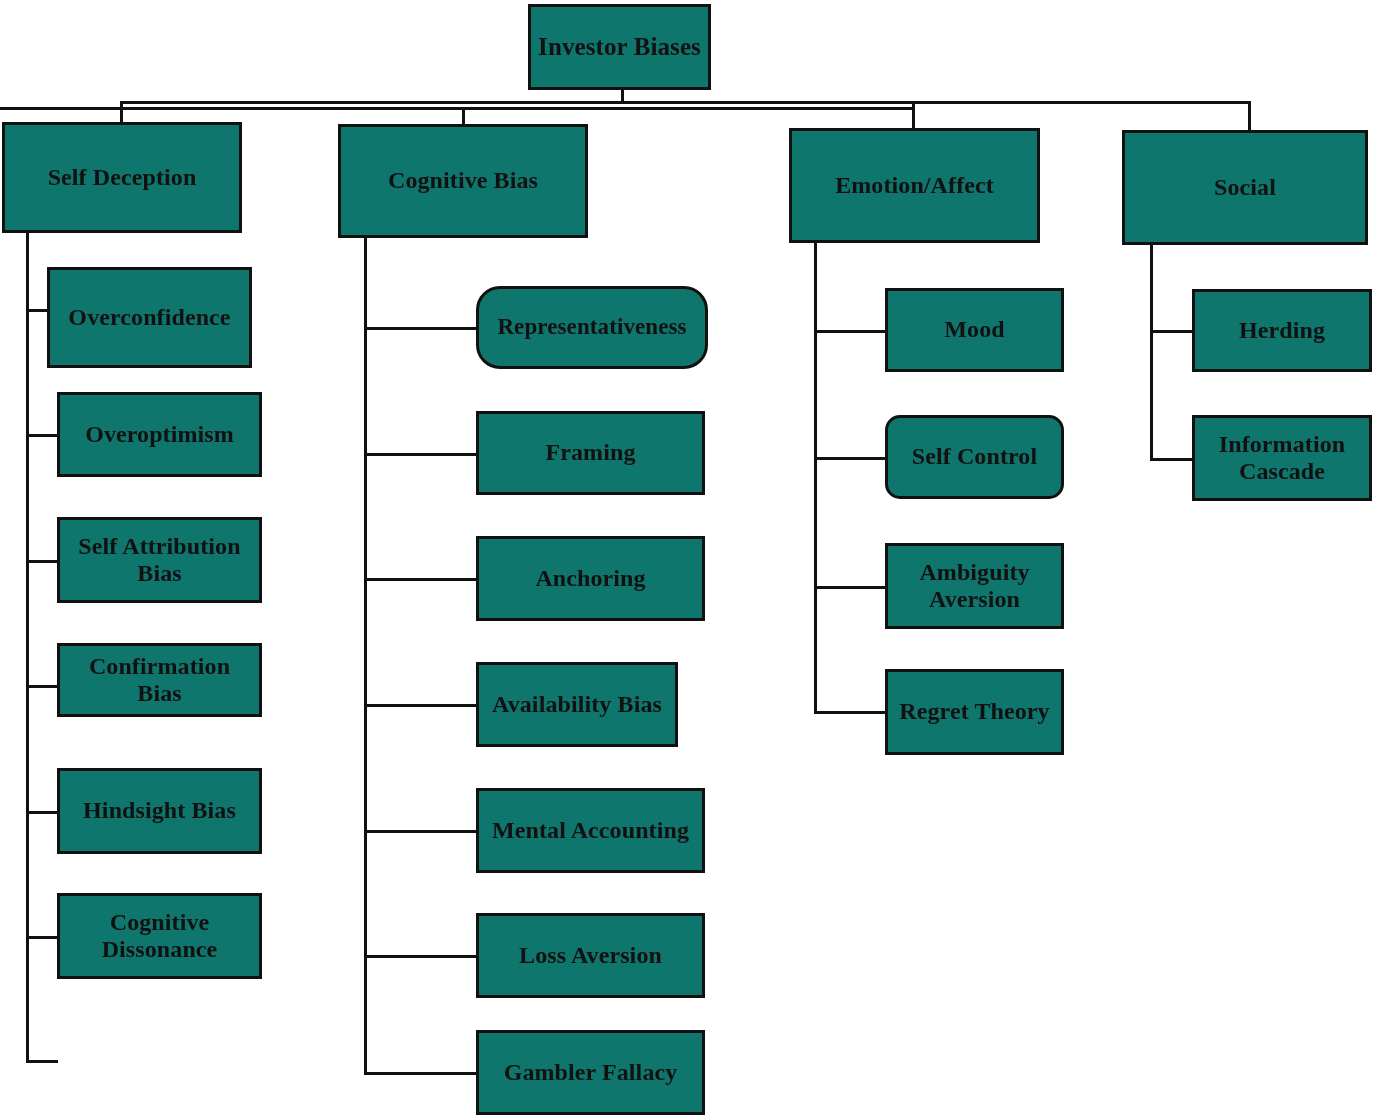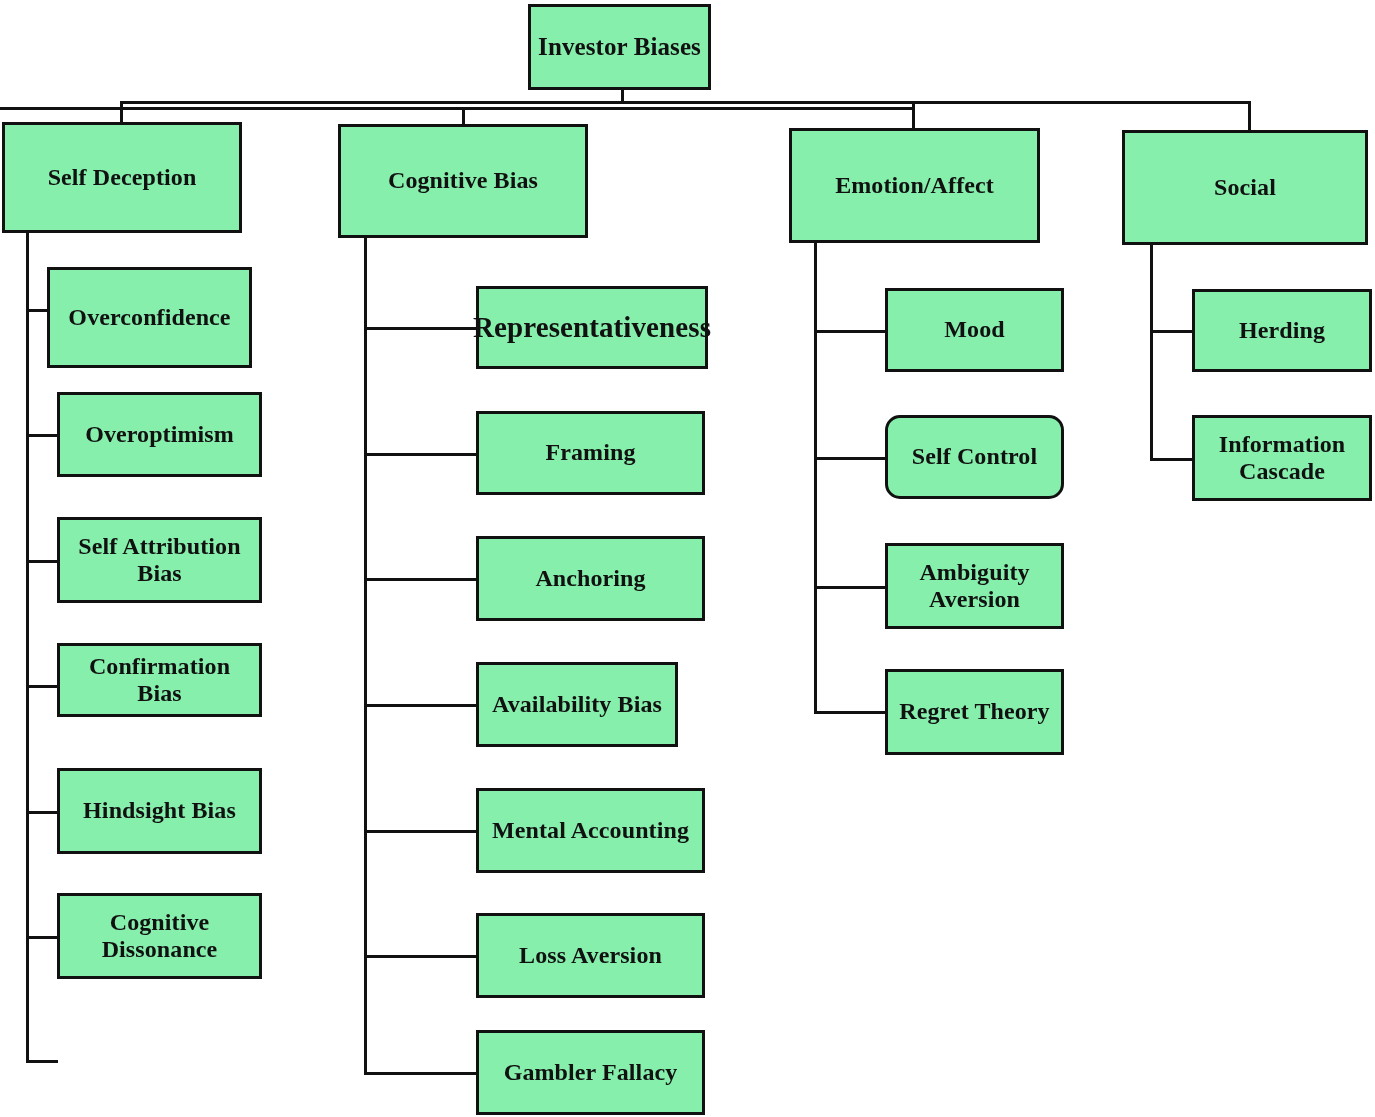--- a/index.html
+++ b/index.html
@@ -13,35 +13,35 @@
     width: 1375px;
     height: 1117px;
     background: #ffffff;
     font-family: "Liberation Serif", "DejaVu Serif", serif;
     overflow: hidden;
   }
   .node {
     position: absolute;
     box-sizing: border-box;
     border: 3px solid #111111;
-    background: #86efac;
+    background: #0f766e;
     display: flex;
     align-items: center;
     justify-content: center;
     text-align: center;
     font-weight: bold;
     color: #111111;
     line-height: 1.14;
     letter-spacing: 0.1px;
     padding: 16px 5px;
   }
   .node.root      { font-size: 25px; }
   .node.level1    { font-size: 24px; }
   .node.leaf      { font-size: 24px; }
-  .node.leaf.wide { font-size: 29px; }
+  .node.leaf.wide { font-size: 23px; border-radius: 24px; }
 
   .hline, .vline {
     position: absolute;
     background: #111111;
   }
   .hline { height: 3px; }
   .vline { width: 3px; }
 </style>
 </head>
 <body>

